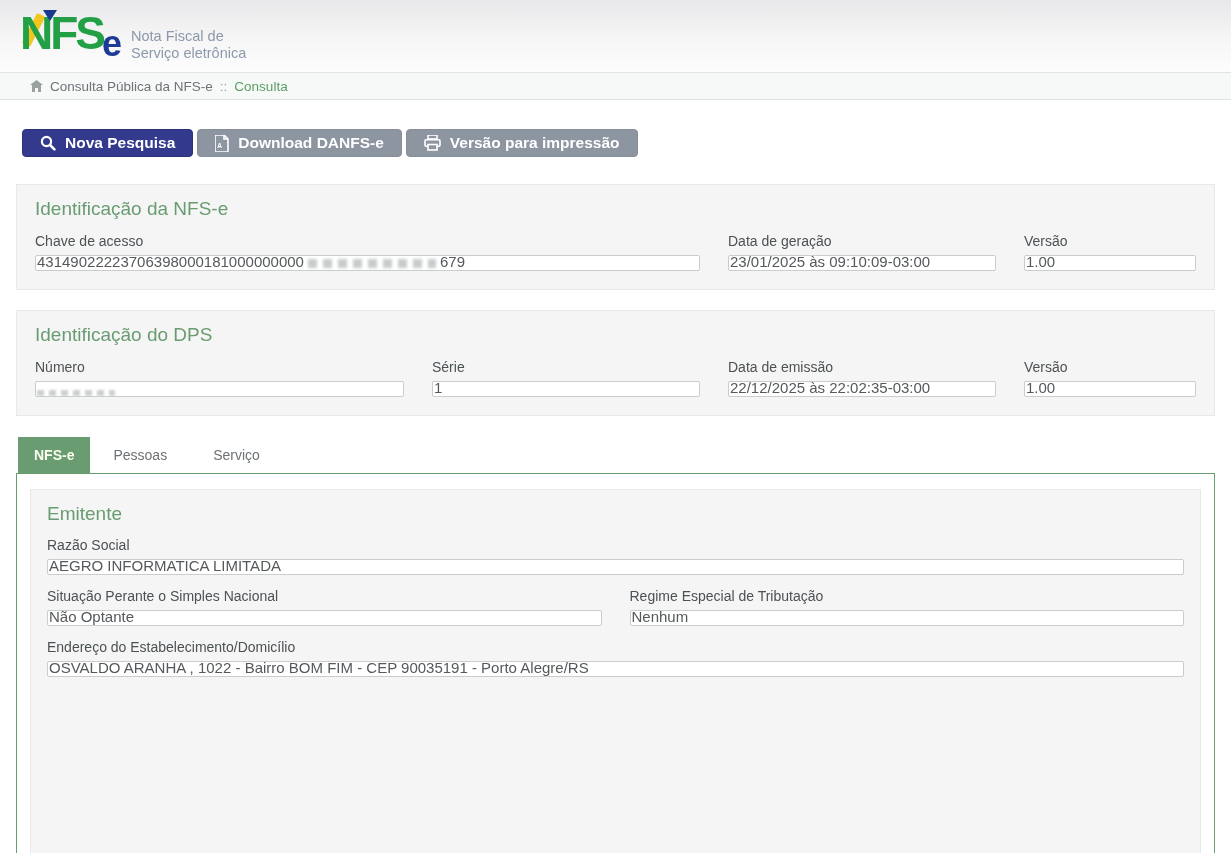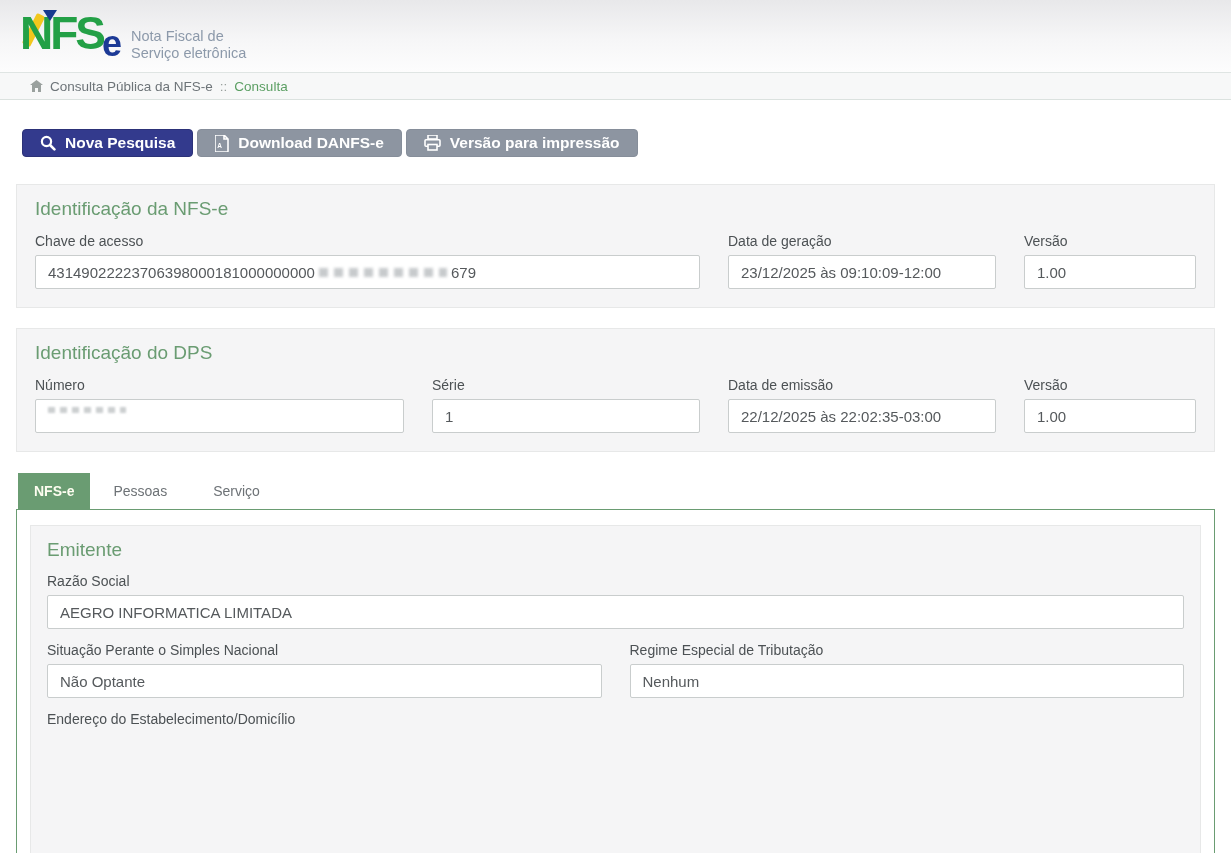--- a/index.html
+++ b/index.html
@@ -35,22 +35,22 @@
   .btn-secondary { background:#8d95a1; border-color:#868e9a; }
 
   
   .main { padding:0 16px; }
   .card { margin-top:27px; background:#f5f5f6; border:1px solid #e7e8e8; padding:13px 18px 18px 18px; }
   .card + .card { margin-top:20px; }
   .card-title { color:#6a9c72; font-size:19px; font-weight:normal; margin-bottom:13px; }
   .frow { display:flex; gap:28px; }
   .field {}
   .field .lbl { font-size:14px; color:#4c5154; margin-bottom:6px; }
-  .input { background:#fff; border:1px solid #c9cdcd; border-radius:2px; height:34px;
-    display:flex; align-items:center; padding:0 12px; font-size:15px; color:#55595c; white-space:nowrap; overflow:hidden; }
+  .input { background:#fff; border:1px solid #c9cdcd; border-radius:2px; height:16px;
+    display:flex; align-items:flex-end; padding:0 1px; font-size:15px; color:#55595c; white-space:nowrap; overflow:hidden; }
   .grow { flex:1 1 auto; }
   .w268 { flex:0 0 268px; } .w172 { flex:0 0 172px; }
 
   
   .smudge { display:inline-block; height:9px; width:128px; margin:0 4px; align-self:center; opacity:.55;
     background:repeating-linear-gradient(90deg,#9aa0a3 0 9px,transparent 9px 15px); filter:blur(1.6px); }
   .smudge-sm { display:block; height:6px; width:78px; margin-top:-12px; opacity:.5;
     background:repeating-linear-gradient(90deg,#9aa0a3 0 7px,transparent 7px 12px); filter:blur(1.2px); }
 
   
@@ -132,21 +132,21 @@
       <div class="field grow">
         <div class="lbl">Chave de acesso</div>
         <div class="input">
           <span>43149022223706398000181000000000</span>
           <span class="smudge"></span>
           <span>679</span>
         </div>
       </div>
       <div class="field w268">
         <div class="lbl">Data de geração</div>
-        <div class="input">23/12/2025 às 09:10:09-12:00</div>
+        <div class="input">23/01/2025 às 09:10:09-03:00</div>
       </div>
       <div class="field w172">
         <div class="lbl">Versão</div>
         <div class="input">1.00</div>
       </div>
     </div>
   </div>
 
   <div class="card">
     <div class="card-title">Identificação do DPS</div>
@@ -199,18 +199,19 @@
         </div>
         <div class="field">
           <div class="lbl">Regime Especial de Tributação</div>
           <div class="input">Nenhum</div>
         </div>
       </div>
 
       <div class="frow">
         <div class="field grow">
           <div class="lbl">Endereço do Estabelecimento/Domicílio</div>
+          <div class="input">OSVALDO ARANHA , 1022 - Bairro BOM FIM - CEP 90035191 - Porto Alegre/RS</div>
         </div>
       </div>
 
     </div>
   </div>
 </div>
 
 </body></html>

